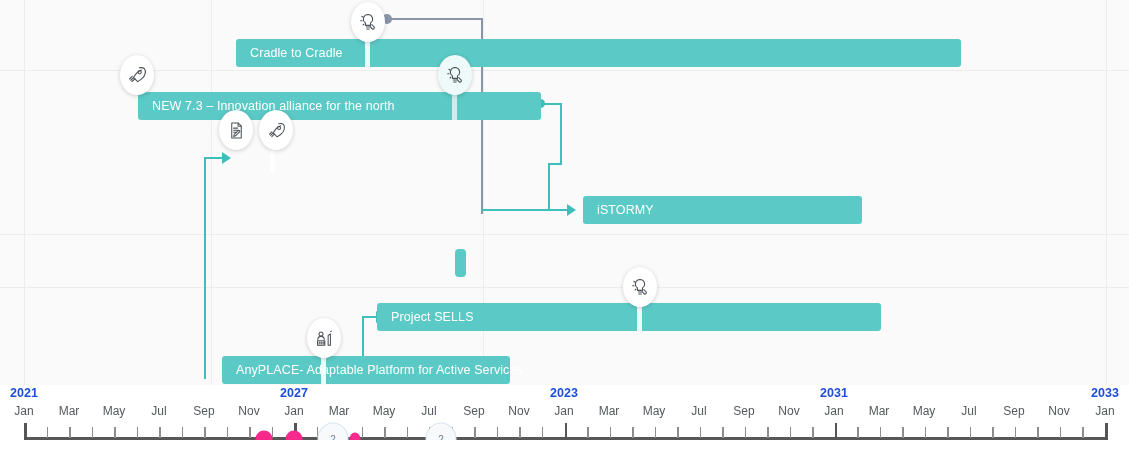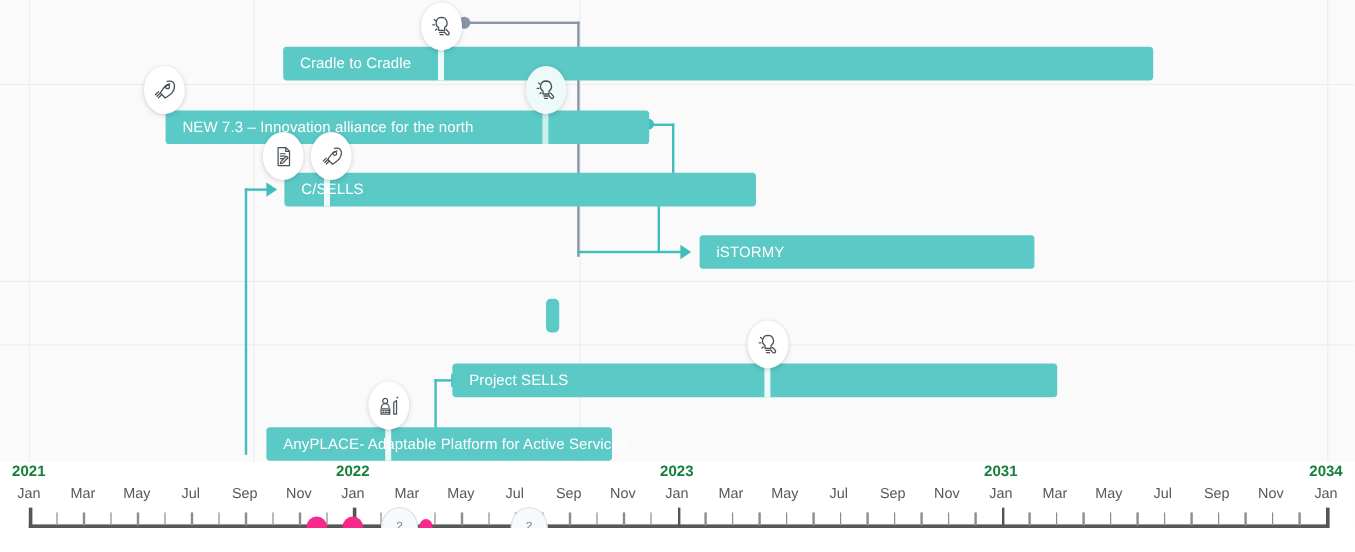--- a/index.html
+++ b/index.html
@@ -106,21 +106,21 @@
     background: #8d8d8d;
   }
   .tick.major { top: 38px; height: 17px; width: 2.5px; background: #555555; }
   .mlabel {
     position: absolute; top: 19px;
     font-size: 12px; color: #55585c; transform: translateX(-50%);
     white-space: nowrap;
   }
   .ylabel {
     position: absolute; top: 1px;
-    font-size: 12.5px; font-weight: bold; color: #15803d;
+    font-size: 12.5px; font-weight: bold; color: #1d4ed8;
     transform: translateX(-50%); white-space: nowrap;
   }
   .pin {
     position: absolute; top: 54px;
     width: 17px; height: 17px; border-radius: 50%;
     background: #f72a8b; transform: translate(-50%,-50%);
   }
   .pin.small { width: 11px; height: 13px; border-radius: 50%; }
   .cluster {
     position: absolute; top: 54px;
@@ -167,21 +167,20 @@
     <div class="conn v" style="left:362px;top:316px;height:62px;"></div>
     <div class="conn h" style="left:362px;top:316px;width:18px;"></div>
     <div class="arrow-r" style="left:376px;top:311px;"></div>
 
     <div class="bar" style="left:236px;top:39px;width:725px;">Cradle to Cradle</div>
     <div class="msstem" style="left:365px;top:39px;width:5px;height:28px;"></div>
 
     <div class="bar" style="left:138px;top:92px;width:403px;">NEW 7.3 – Innovation alliance for the north</div>
     <div class="msstem tint" style="left:452px;top:92px;width:5px;height:28px;"></div>
 
-    <div class="bar" style="left:237px;top:144px;width:393px;">C/SELLS</div>
     <div class="msstem" style="left:270px;top:144px;width:5px;height:28px;"></div>
 
     <div class="bar" style="left:583px;top:196px;width:279px;">iSTORMY</div>
 
     <div class="bar nolabel" style="left:455px;top:249px;width:11px;height:28px;border-radius:4px;"></div>
 
     <div class="bar" style="left:377px;top:303px;width:504px;">Project SELLS</div>
     <div class="msstem" style="left:637px;top:303px;width:5px;height:28px;"></div>
 
     <div class="bar" style="left:222px;top:356px;width:288px;">AnyPLACE- Adaptable Platform for Active Services</div>
@@ -248,24 +247,24 @@
         <path d="M19.9 3.3l.9-.8"></path>
       </svg>
     </div>
 
   </div>
 
   <div id="axis">
     <div class="axisline"></div>
 
     <div class="ylabel" style="left:24px;">2021</div>
-    <div class="ylabel" style="left:294px;">2022</div>
+    <div class="ylabel" style="left:294px;">2027</div>
     <div class="ylabel" style="left:564px;">2023</div>
     <div class="ylabel" style="left:834px;">2031</div>
-    <div class="ylabel" style="left:1105px;">2034</div>
+    <div class="ylabel" style="left:1105px;">2033</div>
 
     <div class="mlabel" style="left:24px;">Jan</div>
     <div class="mlabel" style="left:69px;">Mar</div>
     <div class="mlabel" style="left:114px;">May</div>
     <div class="mlabel" style="left:159px;">Jul</div>
     <div class="mlabel" style="left:204px;">Sep</div>
     <div class="mlabel" style="left:249px;">Nov</div>
     <div class="mlabel" style="left:294px;">Jan</div>
     <div class="mlabel" style="left:339px;">Mar</div>
     <div class="mlabel" style="left:384px;">May</div>

